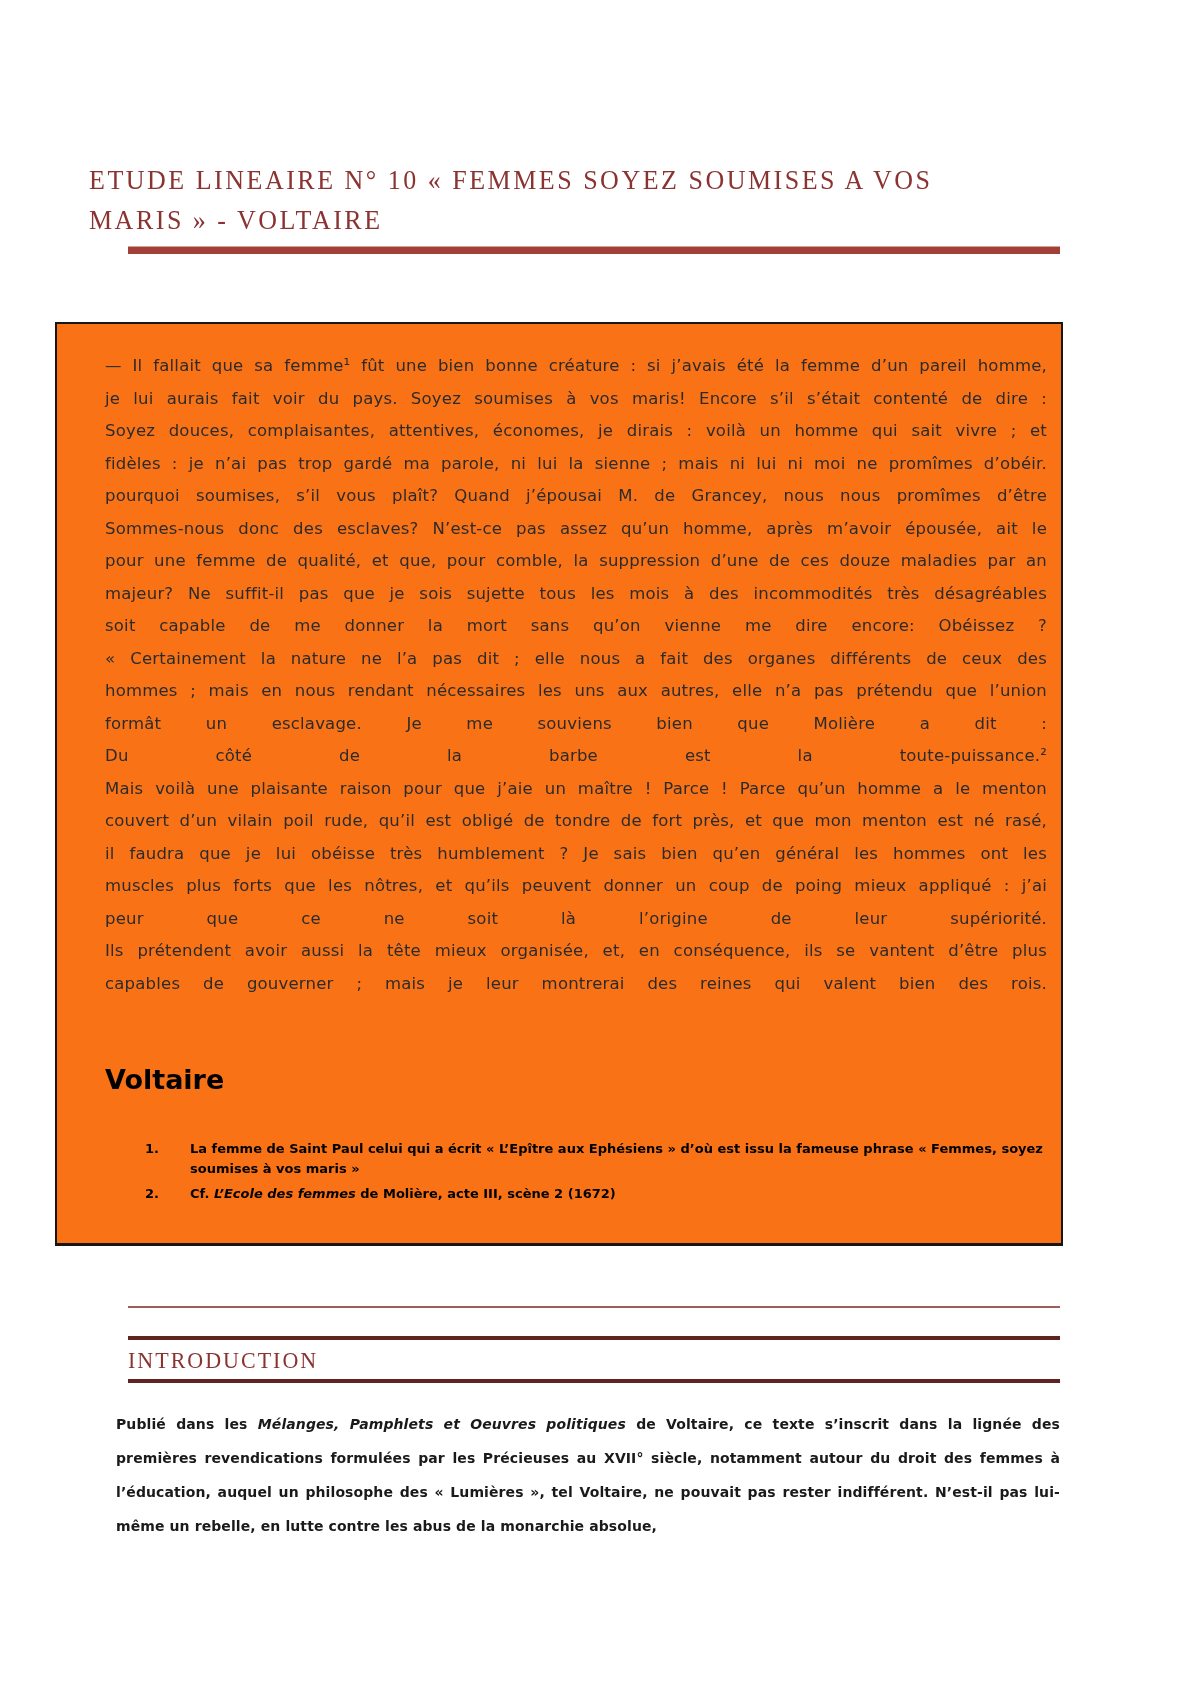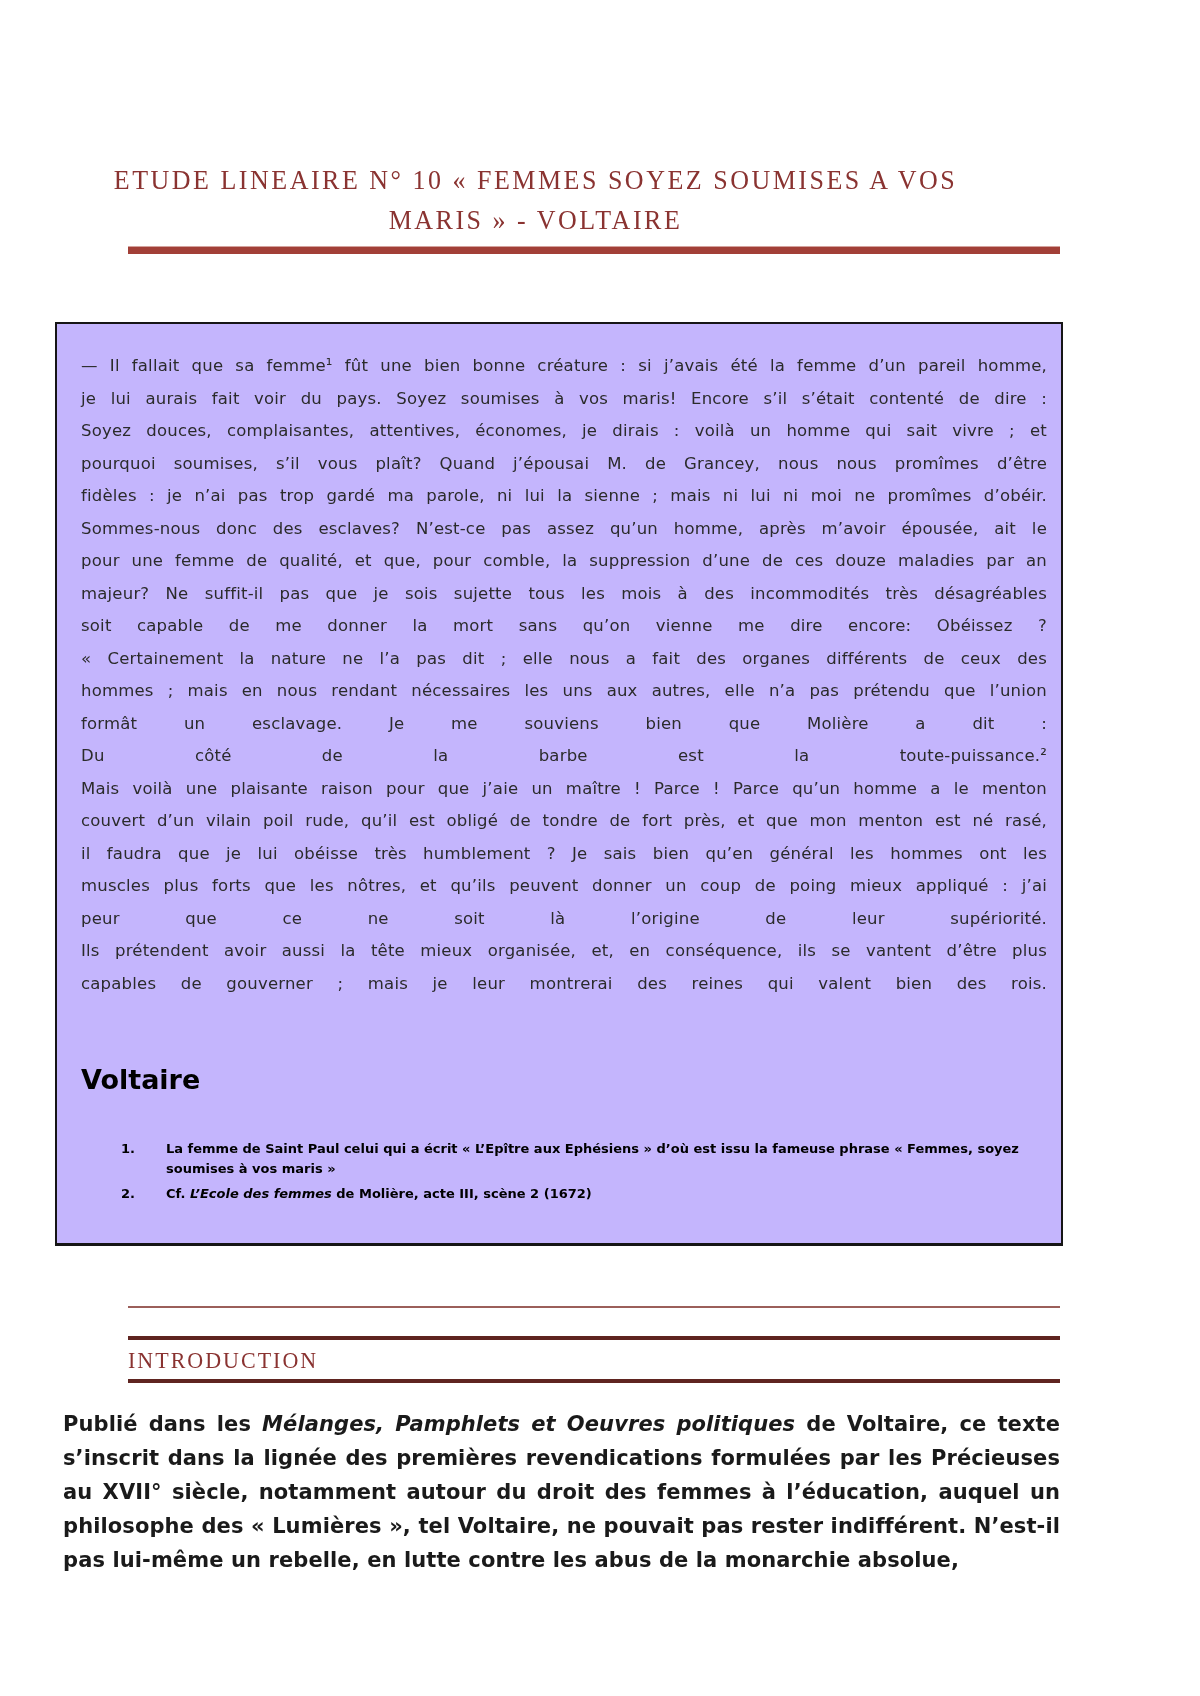--- a/index.html
+++ b/index.html
@@ -12,21 +12,21 @@
     height: 1696px;
     position: relative;
     font-family: "DejaVu Sans", sans-serif;
     color: #141414;
     overflow: hidden;
   }
 
   
   .title-wrap {
     margin: 160px 218px 0 89px;
-    text-align: center;
+    text-align: left;
   }
   .doc-title {
     font-family: "Liberation Serif", serif;
     font-weight: 500;
     color: #8a3331;
     font-size: 26px;
     line-height: 38px;
     letter-spacing: 2.5px;
     transform: scaleY(1.06);
     transform-origin: top center;
@@ -37,22 +37,22 @@
     background: #a23f37;
     border-top: 1px solid #d4a29d;
   }
 
   
   .quote-box {
     box-sizing: border-box;
     margin: 68px 137px 0 55px;
     border: 2px solid #161616;
     border-bottom-width: 3px;
-    padding: 26px 14px 34px 24px;
-    background: #c4b5fd;
+    padding: 26px 14px 34px 48px;
+    background: #f97316;
   }
   .qline {
     font-size: 16.5px;
     letter-spacing: 0.2px;
     line-height: 32.5px;
     color: #2b2b2b;
     text-align: justify;
     text-align-last: justify;
     -moz-text-align-last: justify;
     white-space: normal;
@@ -112,22 +112,22 @@
     transform: scaleY(1.05);
     transform-origin: top left;
   }
   .rule-thick-bottom {
     margin-top: 6px;
     border-top: 4px solid #5f2420;
   }
 
   
   .intro-paragraph {
-    margin: 24px 140px 0 63px;
-    font-size: 21px;
+    margin: 24px 140px 0 116px;
+    font-size: 14px;
     font-weight: bold;
     line-height: 34px;
     letter-spacing: 0.1px;
     color: #1a1a1a;
     text-align: justify;
   }
   .intro-italic {
     font-style: italic;
   }
 </style>
@@ -136,22 +136,22 @@
 
 <div class="title-wrap">
   <div class="doc-title">ETUDE LINEAIRE N° 10 « FEMMES SOYEZ SOUMISES A VOS MARIS » - VOLTAIRE</div>
 </div>
 <div class="title-bar"></div>
 
 <div class="quote-box">
   <div class="qline">— Il fallait que sa femme¹ fût une bien bonne créature : si j’avais été la femme d’un pareil homme,</div>
   <div class="qline">je lui aurais fait voir du pays. Soyez soumises à vos maris! Encore s’il s’était contenté de dire :</div>
   <div class="qline">Soyez douces, complaisantes, attentives, économes, je dirais : voilà un homme qui sait vivre ; et</div>
+  <div class="qline">fidèles : je n’ai pas trop gardé ma parole, ni lui la sienne ; mais ni lui ni moi ne promîmes d’obéir.</div>
   <div class="qline">pourquoi soumises, s’il vous plaît? Quand j’épousai M. de Grancey, nous nous promîmes d’être</div>
-  <div class="qline">fidèles : je n’ai pas trop gardé ma parole, ni lui la sienne ; mais ni lui ni moi ne promîmes d’obéir.</div>
   <div class="qline">Sommes-nous donc des esclaves? N’est-ce pas assez qu’un homme, après m’avoir épousée, ait le</div>
   <div class="qline">pour une femme de qualité, et que, pour comble, la suppression d’une de ces douze maladies par an</div>
   <div class="qline">majeur? Ne suffit-il pas que je sois sujette tous les mois à des incommodités très désagréables</div>
   <div class="qline">soit capable de me donner la mort sans qu’on vienne me dire encore: Obéissez ?</div>
   <div class="qline">« Certainement la nature ne l’a pas dit ; elle nous a fait des organes différents de ceux des</div>
   <div class="qline">hommes ; mais en nous rendant nécessaires les uns aux autres, elle n’a pas prétendu que l’union</div>
   <div class="qline">formât un esclavage. Je me souviens bien que Molière a dit :</div>
   <div class="qline">Du côté de la barbe est la toute-puissance.²</div>
   <div class="qline">Mais voilà une plaisante raison pour que j’aie un maître ! Parce ! Parce qu’un homme a le menton</div>
   <div class="qline">couvert d’un vilain poil rude, qu’il est obligé de tondre de fort près, et que mon menton est né rasé,</div>

